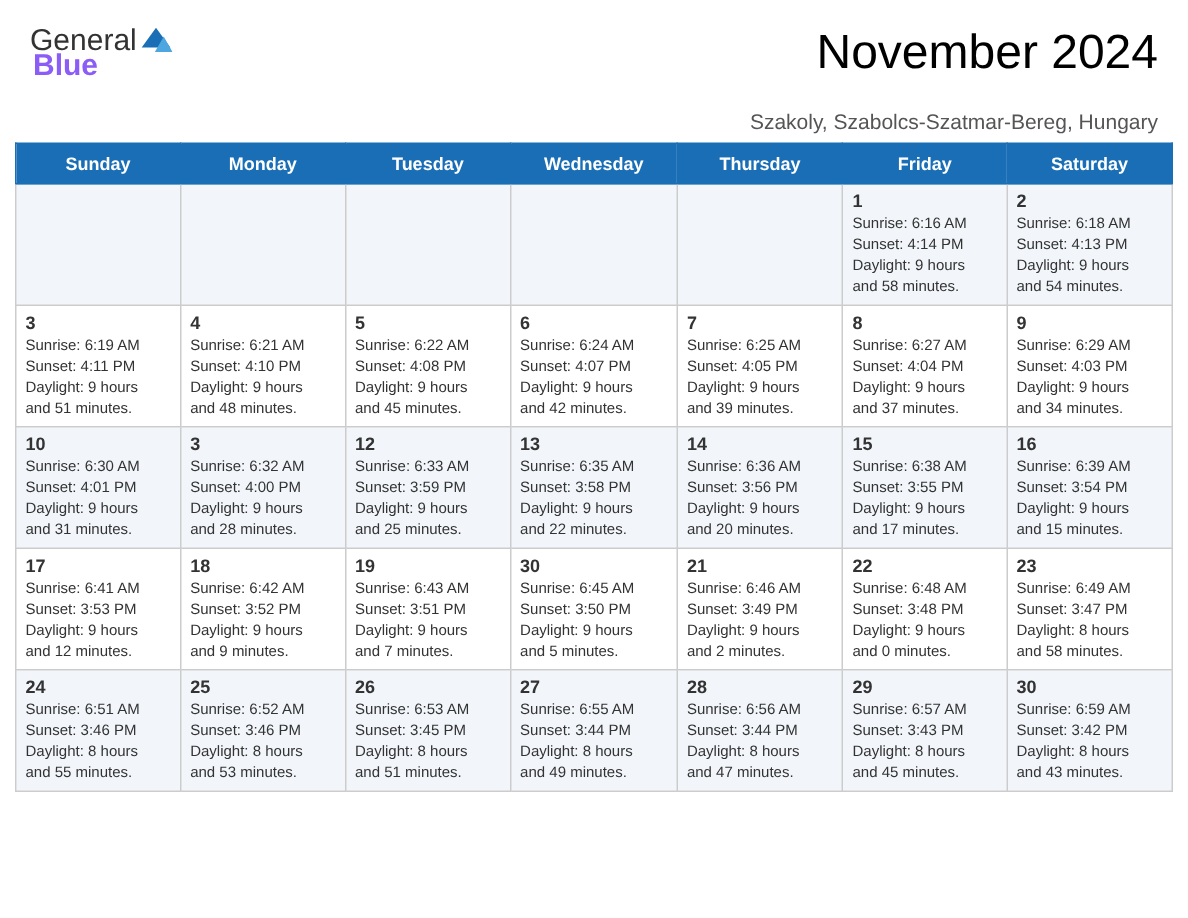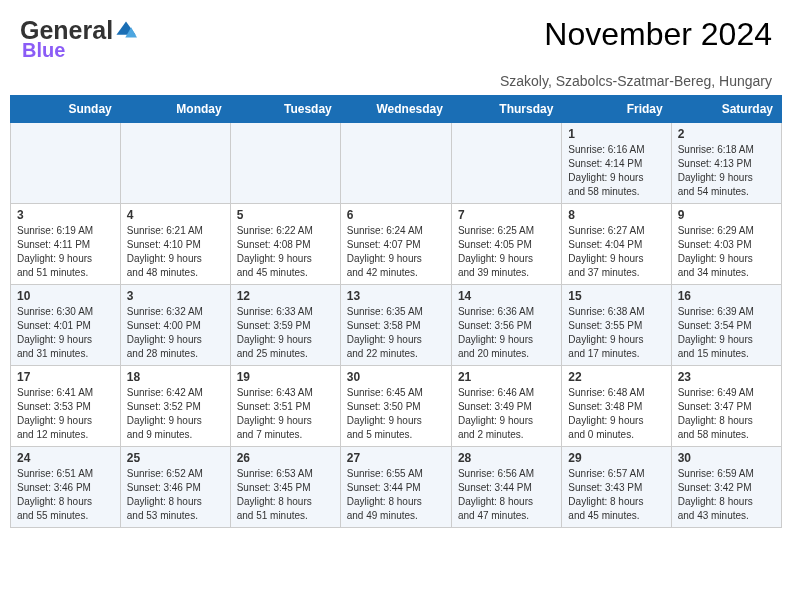--- a/index.html
+++ b/index.html
@@ -47,21 +47,21 @@
     .calendar {
       width: 100%;
       border-collapse: collapse;
       margin-top: 6px;
     }
     .calendar th {
       background-color: #1a6eb5;
       color: #fff;
       font-size: 12px;
       font-weight: bold;
-      text-align: right;
+      text-align: center;
       padding: 6px 8px;
       border: 1px solid #1a6eb5;
     }
     .calendar td {
       border: 1px solid #ccc;
       vertical-align: top;
       padding: 4px 6px;
       width: 113px;
       min-height: 80px;
       background: #fff;
@@ -92,21 +92,21 @@
     .calendar tr:nth-child(odd) td.empty-cell {
       background-color: #f2f6fb !important;
     }
   </style>
 </head>
 <body>
 
 <div class="header">
   <div class="logo">
     <div class="logo-text">
-      <span style="font-size:25px;font-weight:bold;color:#333;">General</span>
+      <span style="font-size:20px;font-weight:normal;color:#333;">General</span>
       <svg class="logo-icon" viewBox="0 0 30 30">
         <polygon points="15,2 28,20 2,20" fill="#1a6eb5"></polygon>
         <polygon points="22,10 30,24 14,24" fill="#4da6e0"></polygon>
       </svg>
     </div>
     <span style="font-size:20px;font-weight:bold;color:#8b5cf6;margin-top:-6px;margin-left:2px;">Blue</span>
   </div>
   <div class="title-section">
     <div class="month-title">November 2024</div>
     <div class="location-title">Szakoly, Szabolcs-Szatmar-Bereg, Hungary</div>

